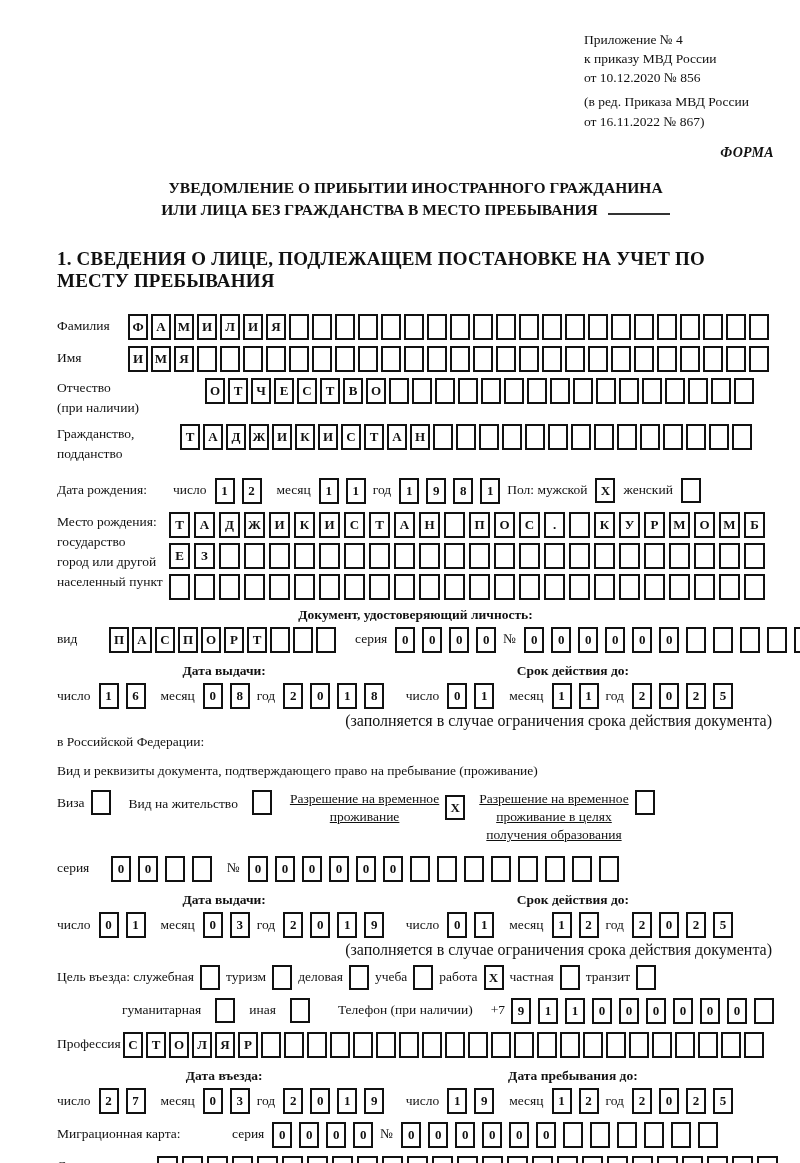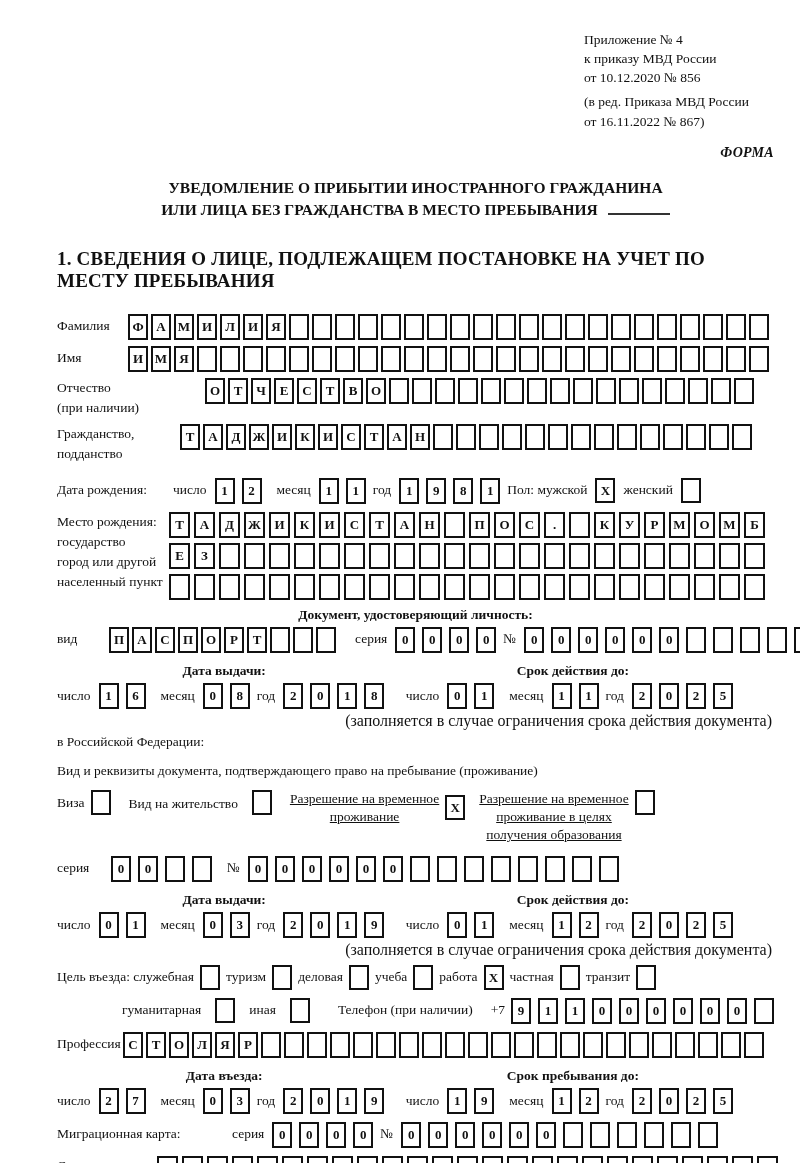--- a/index.html
+++ b/index.html
@@ -265,21 +265,21 @@
       <div class="dline">
         <span class="flabel mr">число</span>
         <span class="cells cells--spaced mr"><span class="cell">2</span><span class="cell">7</span></span>
         <span class="flabel mr">месяц</span>
         <span class="cells cells--spaced"><span class="cell">0</span><span class="cell">3</span></span>
         <span class="flabel mr">год</span>
         <span class="cells cells--spaced"><span class="cell">2</span><span class="cell">0</span><span class="cell">1</span><span class="cell">9</span></span>
       </div>
     </div>
     <div class="dgroup">
-      <div class="dgroup-title">Срок пребывания до:</div>
+      <div class="dgroup-title">Дата пребывания до:</div>
       <div class="dline">
         <span class="flabel mr">число</span>
         <span class="cells cells--spaced mr"><span class="cell">1</span><span class="cell">9</span></span>
         <span class="flabel mr">месяц</span>
         <span class="cells cells--spaced"><span class="cell">1</span><span class="cell">2</span></span>
         <span class="flabel mr">год</span>
         <span class="cells cells--spaced"><span class="cell">2</span><span class="cell">0</span><span class="cell">2</span><span class="cell">5</span></span>
       </div>
     </div>
   </div>

